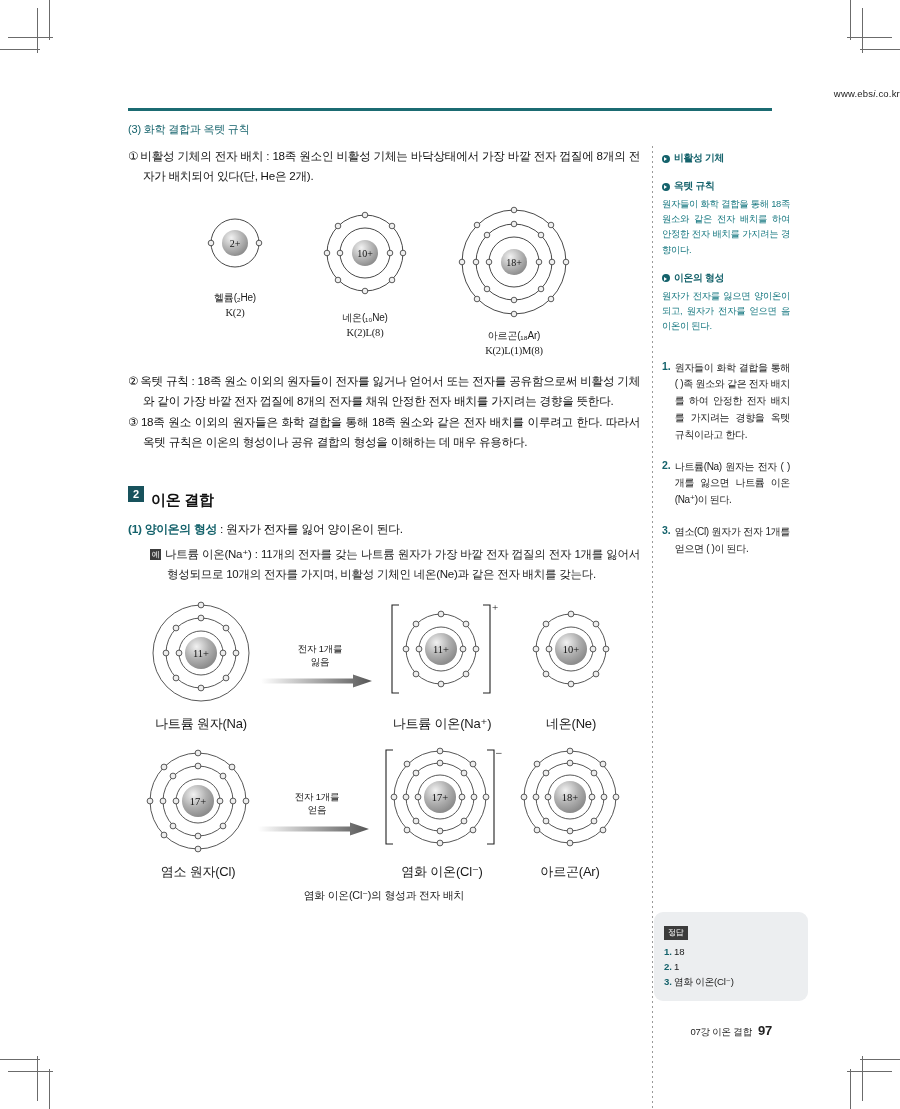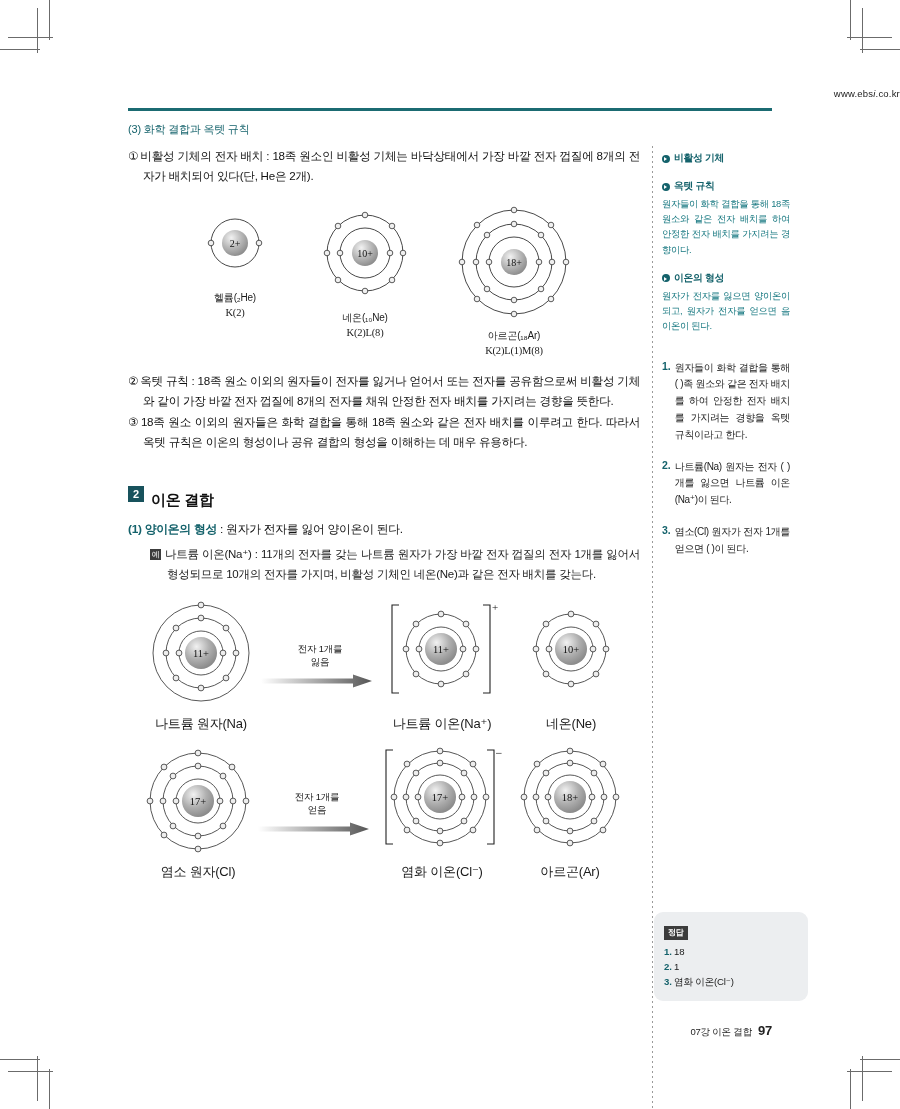--- a/index.html
+++ b/index.html
@@ -108,21 +108,21 @@
   .q{display:flex;margin-bottom:15px;}
   .qn{color:#14626b;font-weight:bold;font-size:10.5px;margin-right:4px;flex:none;}
   .qt{font-size:10px;line-height:1.68;color:#222;letter-spacing:-.35px;text-align:justify;}
 
   .ansbox{
     position:absolute;left:2px;top:790px;width:134px;
     background:#eceef0;border-radius:9px;padding:9px 10px 11px 10px;
   }
   .ansbadge{
     display:inline-block;background:#3c3c3c;color:#fff;font-size:8px;
-    font-weight:bold;padding:1.5px 4px;letter-spacing:-.2px;margin-bottom:4px;
+    font-weight:normal;padding:1.5px 4px;letter-spacing:-.2px;margin-bottom:4px;
   }
   .ansrow{font-size:9.6px;line-height:1.6;letter-spacing:-.2px;}
   .ansrow b{color:#14626b;}
 
   
   .footer{
     position:absolute;right:128px;bottom:70px;font-size:9.5px;
     letter-spacing:-.2px;color:#222;text-align:right;
   }
   .footer .pg{font-size:13px;font-weight:bold;margin-left:6px;}
@@ -534,20 +534,21 @@
             <circle cx="23" cy="85" r="2.9"></circle>
               <circle cx="89" cy="85" r="2.9"></circle>
           </g>
           <text x="56" y="56" text-anchor="middle" font-size="10.5" font-family="'Liberation Serif',serif" fill="#111">18+</text>
         </svg>
         <div class="rlabel">아르곤(Ar)</div>
       </div>
 
     </div>
 
+    <div class="caption">염화 이온(Cl⁻)의 형성과 전자 배치</div>
 
   </div>
 
   <div class="side">
     <div class="sidebox">
 
 
       <div class="sideleft"></div>
 
       <div class="sitem" style="margin-top:4px;">

